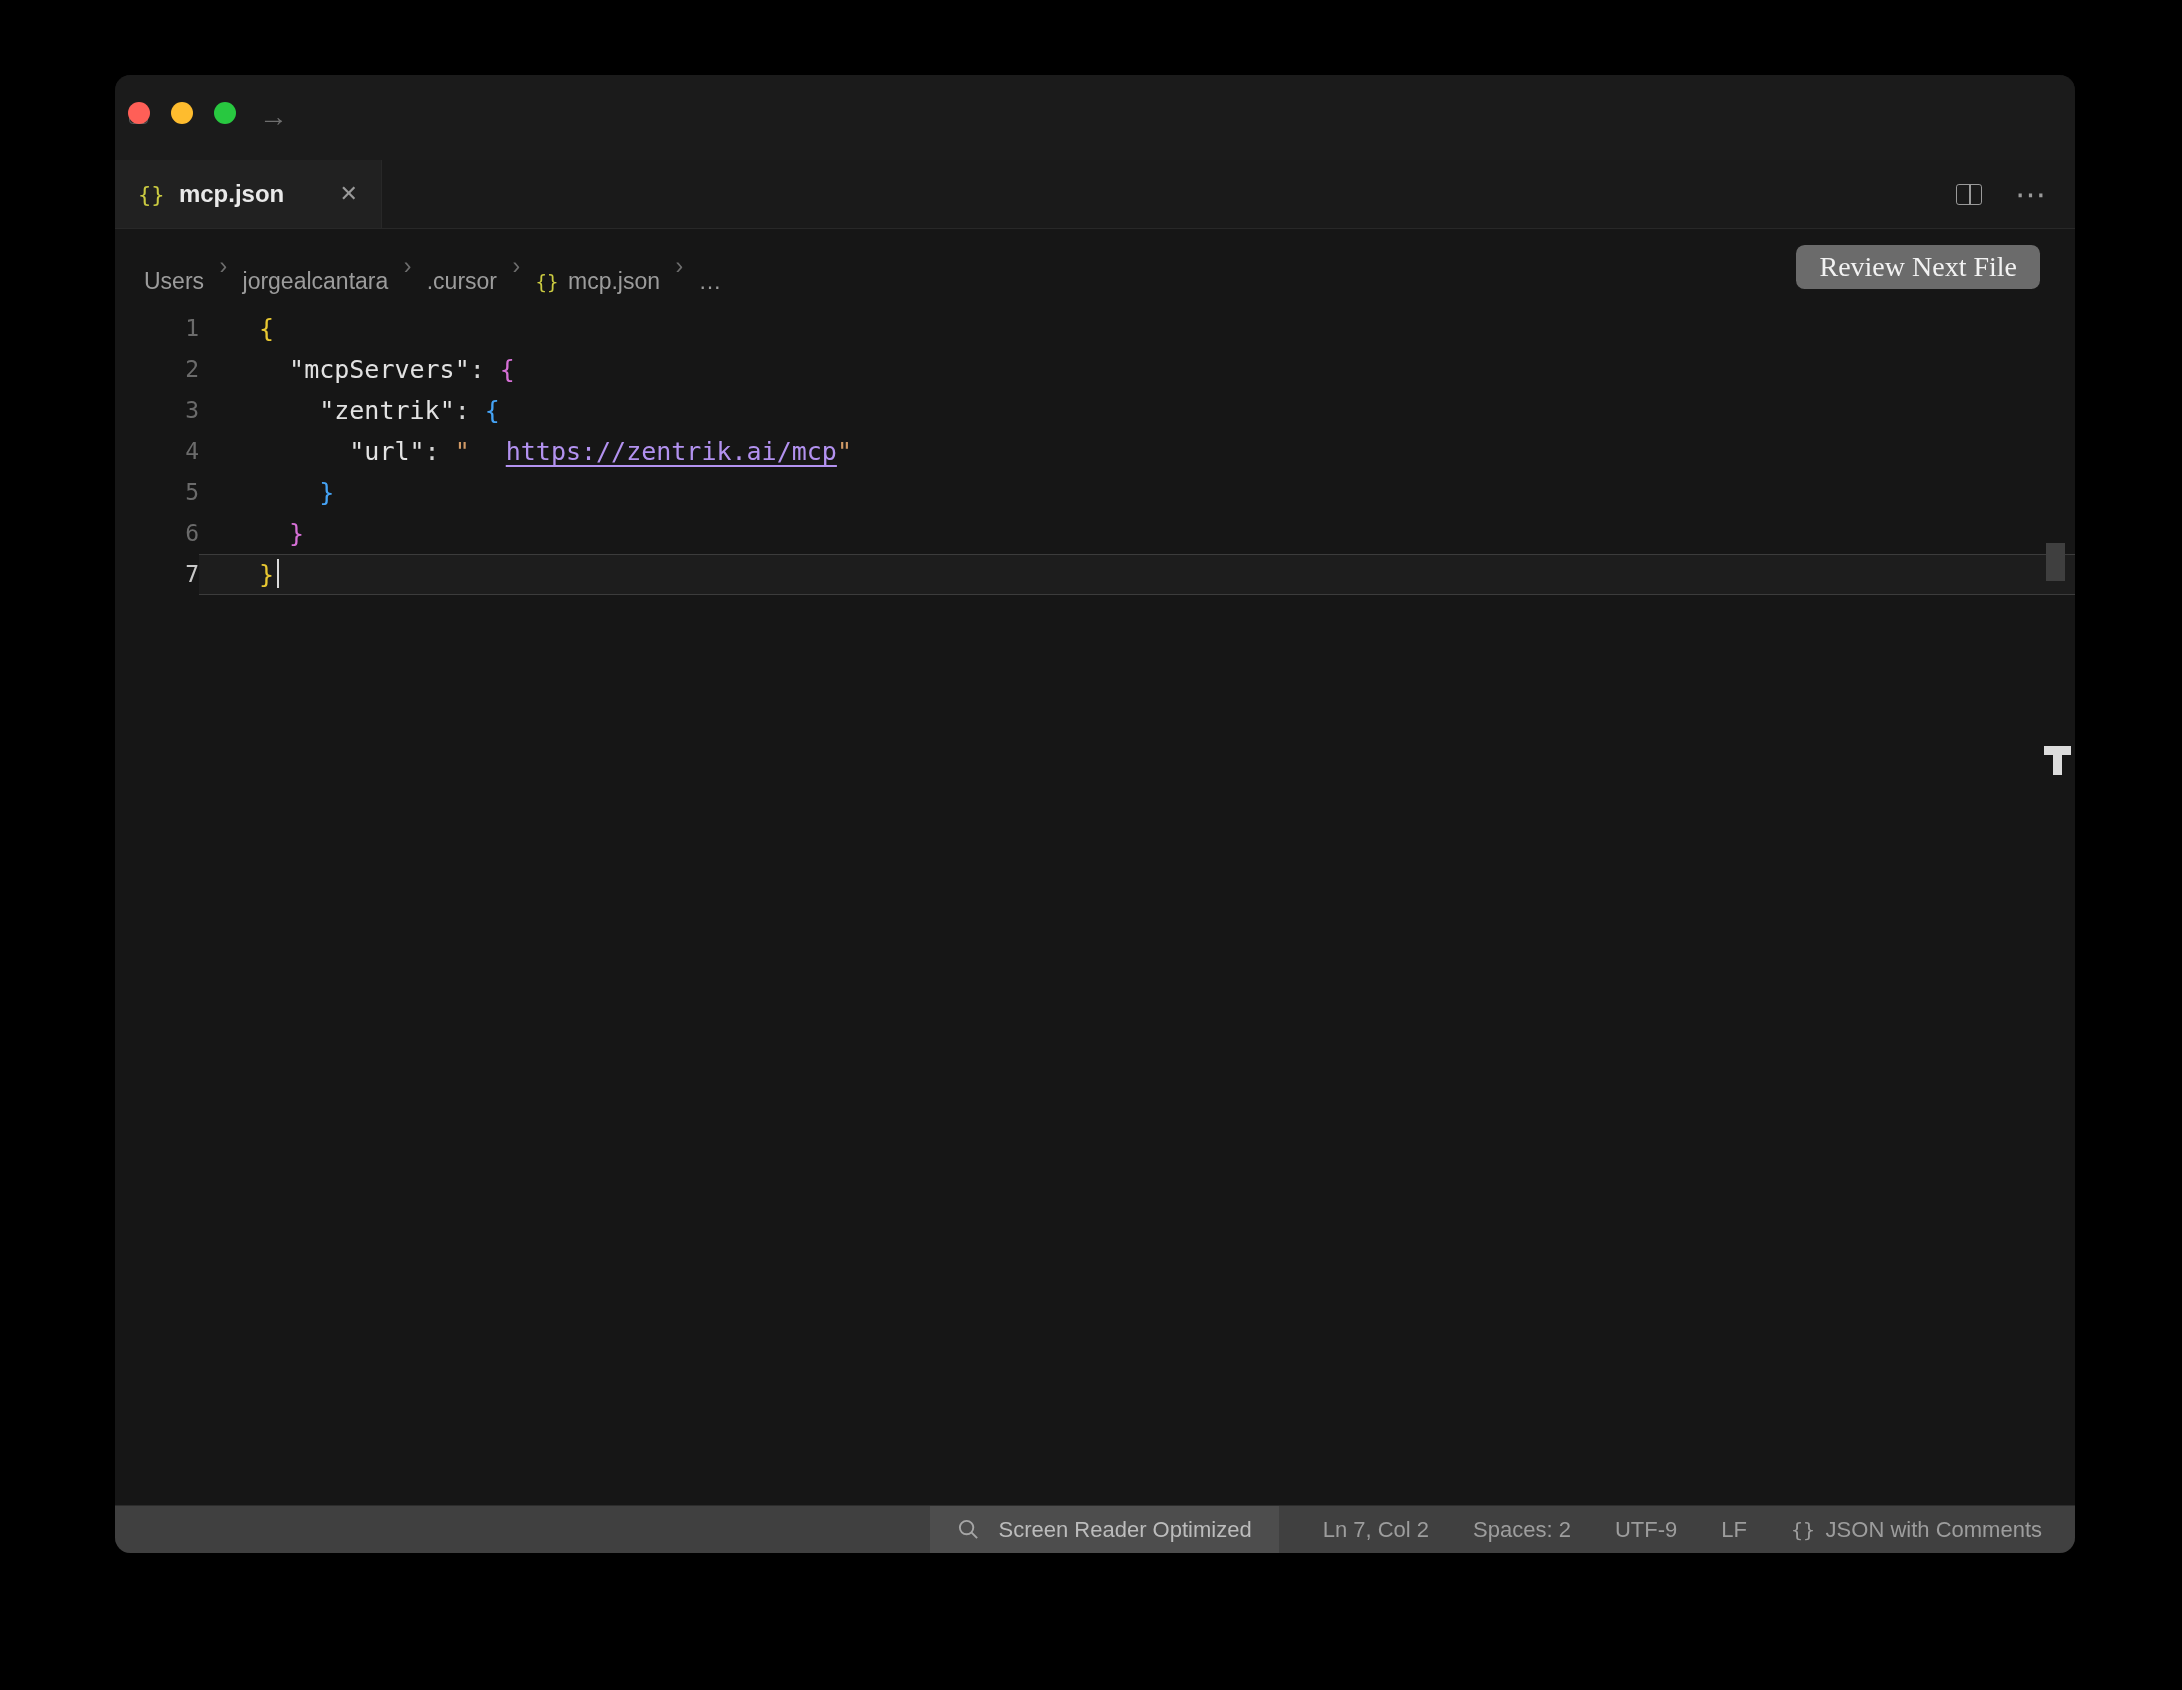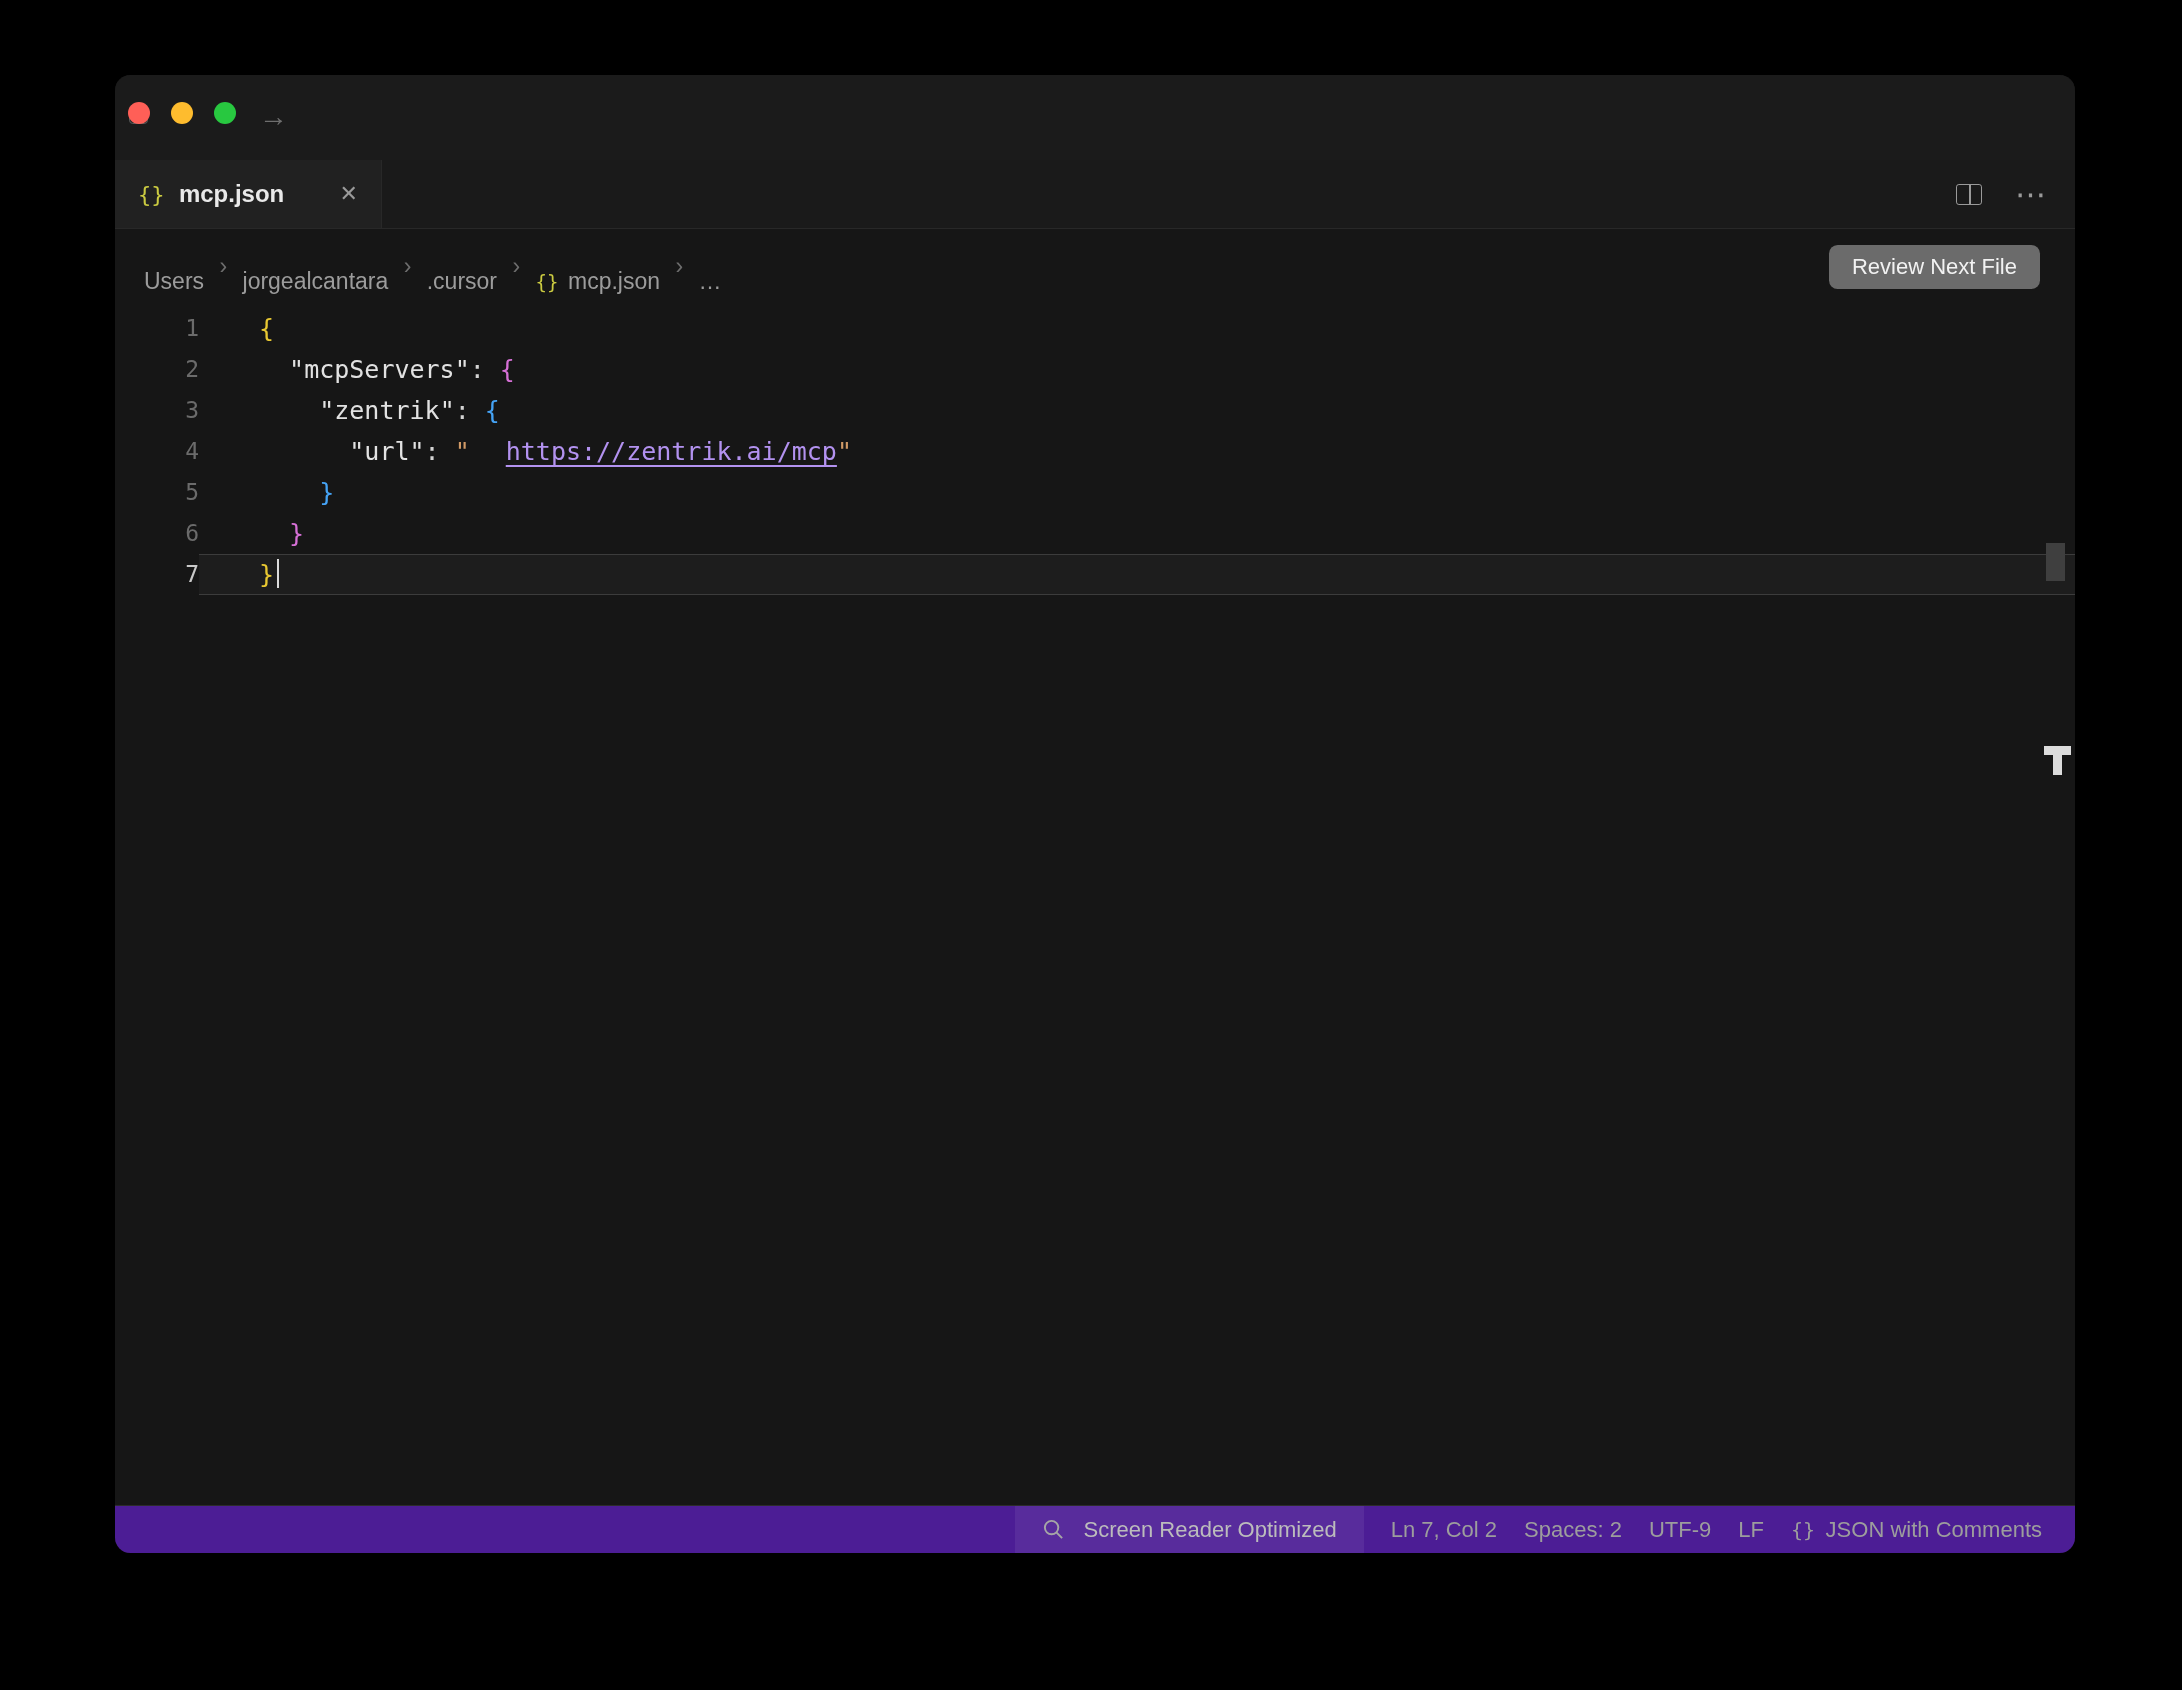--- a/index.html
+++ b/index.html
@@ -52,22 +52,22 @@
   
   .crumbrow {
     height: 75px; display: flex; align-items: center; padding-left: 29px; background: #161616;
   }
   .breadcrumb { display: flex; align-items: center; gap: 15.4px; }
   .bc-item { display: flex; align-items: center; gap: 9.6px; font-size: 23px; color: #9c9c9c; white-space: nowrap; margin-top: 30px; }
   .bc-sep { font-size: 23px; color: #6d6d6d; }
   .bc-json-icon { font-family: "DejaVu Sans Mono", monospace; font-size: 19px; color: #cbcb41; }
   .review-btn {
     margin-left: auto; margin-right: 35px; height: 44px; padding: 0 23px;
-    border: none; border-radius: 8.6px; font-family: Liberation Sans, sans-serif;
-    font-size: 22px; color: #f2f2f2; line-height: 42px; white-space: nowrap;
+    border: none; border-radius: 8.6px; font-family: Liberation Serif, serif;
+    font-size: 28px; color: #f2f2f2; line-height: 42px; white-space: nowrap;
   }
 
   
   .editor { position: absolute; left: 0; right: 0; top: 229px; bottom: 48px; background: #161616; }
   .code-lines { padding-top: 3.8px; }
   .code-line { display: flex; height: 41px; font-family: "DejaVu Sans Mono", monospace; font-size: 25px; line-height: 41px; }
   .line-num { width: 84px; flex: none; text-align: right; font-size: 23px; color: #6b6b6b; }
   .line-content { flex: 1; padding-left: 60px; white-space: pre; color: #d4d4d4; }
   .code-line.active .line-num { color: #c9c9c9; }
   .code-line.active .line-content {
@@ -79,22 +79,22 @@
 
   
   .scroll-thumb { position: absolute; right: 9.6px; top: 239px; width: 19px; height: 38px; background: #3f3f3f; }
   .overview-marker { position: absolute; right: 3.8px; top: 442px; width: 27px; height: 29px; }
   .overview-marker::before { content: ""; position: absolute; left: 0; top: 0; width: 27px; height: 8.6px; background: #dcdcdc; }
   .overview-marker::after  { content: ""; position: absolute; left: 8.6px; top: 8.6px; width: 9.6px; height: 20px; background: #dcdcdc; }
 
   
   .statusbar {
     position: absolute; left: 0; right: 0; bottom: 0; height: 48px;
-    background: #4c1d95; border-top: 1px solid #2c2c2c;
-    display: flex; align-items: center; justify-content: flex-end; gap: 27px;
+    background: #404040; border-top: 1px solid #2c2c2c;
+    display: flex; align-items: center; justify-content: flex-end; gap: 44px;
     padding-right: 33px; font-size: 22px; color: #9d9d9d; white-space: nowrap;
   }
   .status-item { display: flex; align-items: center; gap: 10.6px; }
   .sro-block {
     height: 100%; display: flex; align-items: center; gap: 19px;
     padding: 0 27px; background: rgba(255,255,255,0.07); color: #bcbcbc;
   }
   .status-json-icon { font-family: "DejaVu Sans Mono", monospace; font-size: 20px; color: #9d9d9d; }
   .magnifier { display: inline-block; }
 </style>

